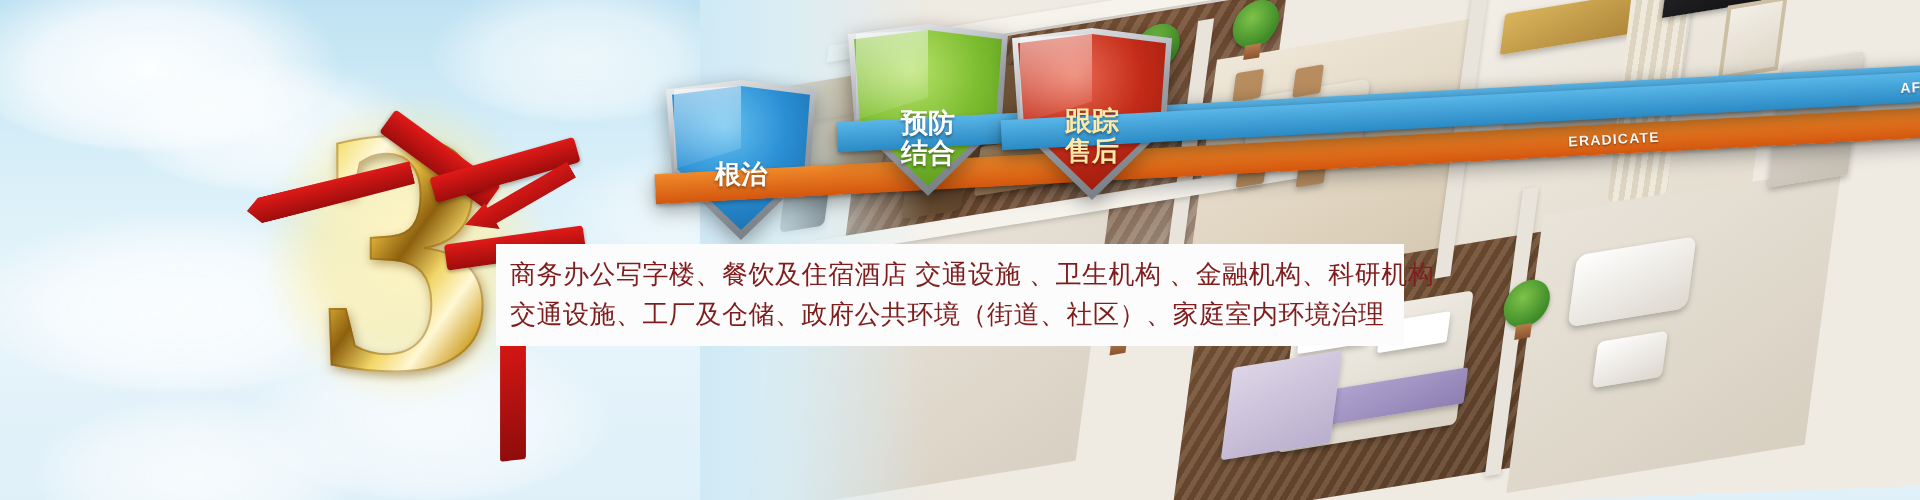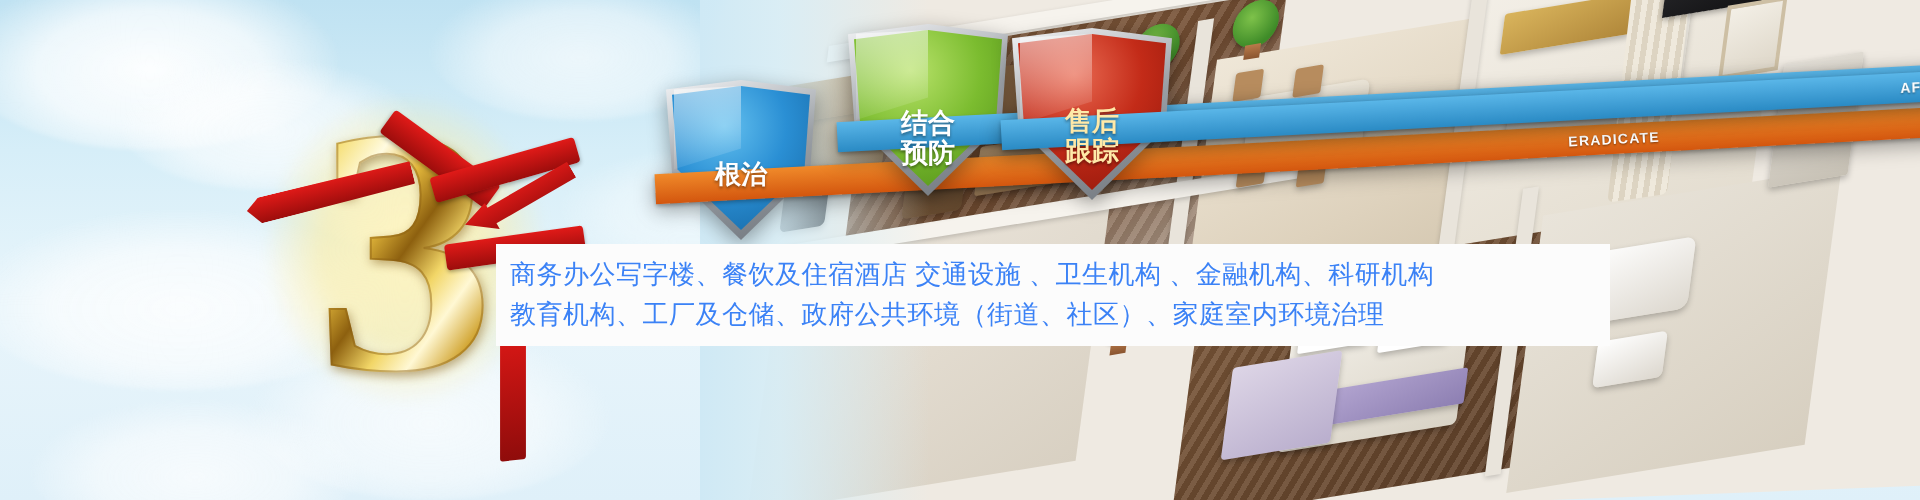--- a/index.html
+++ b/index.html
@@ -260,23 +260,23 @@
   
   #shield-aftermarket { left:1012px; top:28px; width:160px; height:172px; }
   #shield-aftermarket .inner { background:radial-gradient(circle at 38% 26%, #e96a52 0%, #c32b18 46%, #8c1409 100%); }
   #shield-aftermarket .banner { top:42px; background:linear-gradient(180deg,#5ab6e8,#2a8ac4); font-size:14px; }
   #shield-aftermarket .cn { top:78px; font-size:27px; color:#ffe9a8; }
 
   
   .desc-box {
     position:absolute;
     left:496px; top:244px;
-    width:1114px; padding:10px 14px 12px 14px;
+    width:908px; padding:10px 14px 12px 14px;
     background:#fcfcfc;
-    color:#3b82f6;
+    color:#7f1d1d;
   }
   .desc-line {
     font-size:26px;
     line-height:40px;
     letter-spacing:.5px;
     white-space:nowrap;
   }
 
   
   .headline {
@@ -400,35 +400,35 @@
       <div>根治</div>
     </div>
   </div>
 
   <div class="shield" id="shield-prevention">
     <div class="rim"></div>
     <div class="inner"></div>
     <div class="gloss"></div>
     <div class="banner">PREVENTION</div>
     <div class="cn">
+      <div>预防</div>
       <div>结合</div>
-      <div>预防</div>
     </div>
   </div>
 
   <div class="shield" id="shield-aftermarket">
     <div class="rim"></div>
     <div class="inner"></div>
     <div class="gloss"></div>
     <div class="banner">AFTERMARKET</div>
     <div class="cn">
+      <div>跟踪</div>
       <div>售后</div>
-      <div>跟踪</div>
     </div>
   </div>
 
   <div class="desc-box">
     <div class="desc-line">商务办公写字楼、餐饮及住宿酒店 交通设施 、卫生机构 、金融机构、科研机构</div>
-    <div class="desc-line">教育机构、工厂及仓储、政府公共环境（街道、社区）、家庭室内环境治理</div>
+    <div class="desc-line">交通设施、工厂及仓储、政府公共环境（街道、社区）、家庭室内环境治理</div>
   </div>
 
 
 </div>
 
 </body></html>

